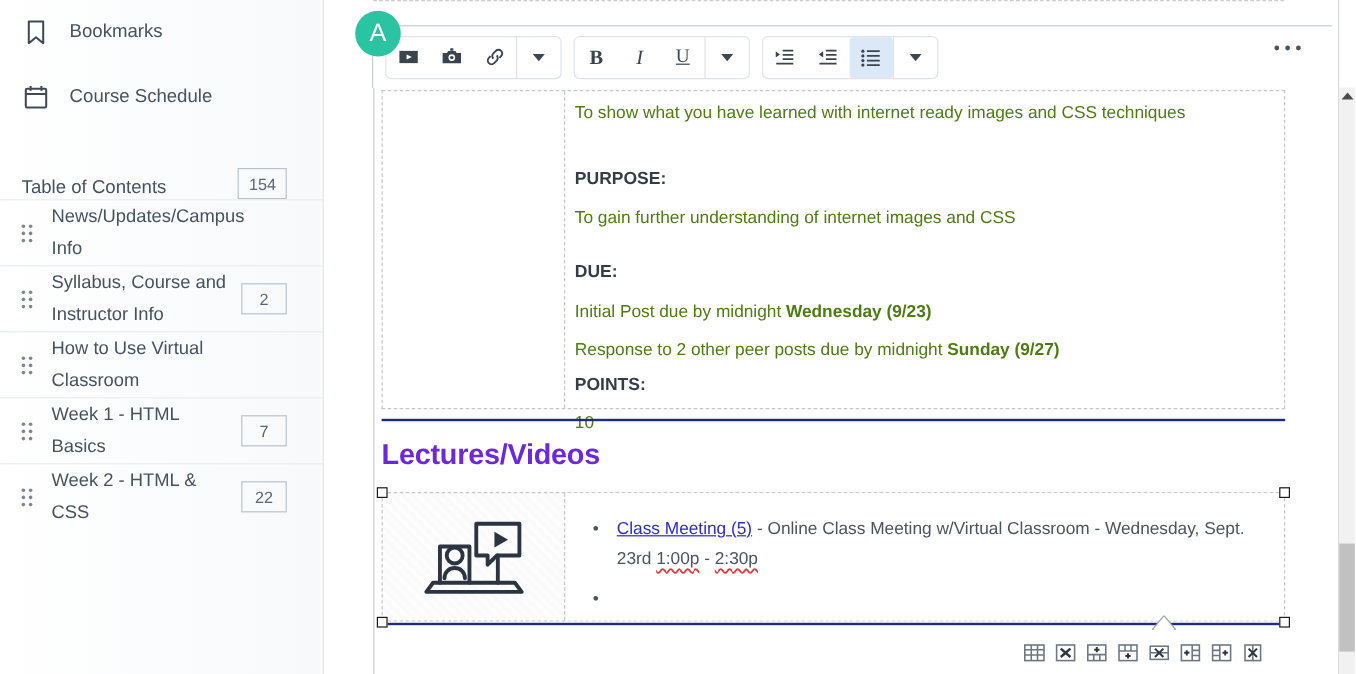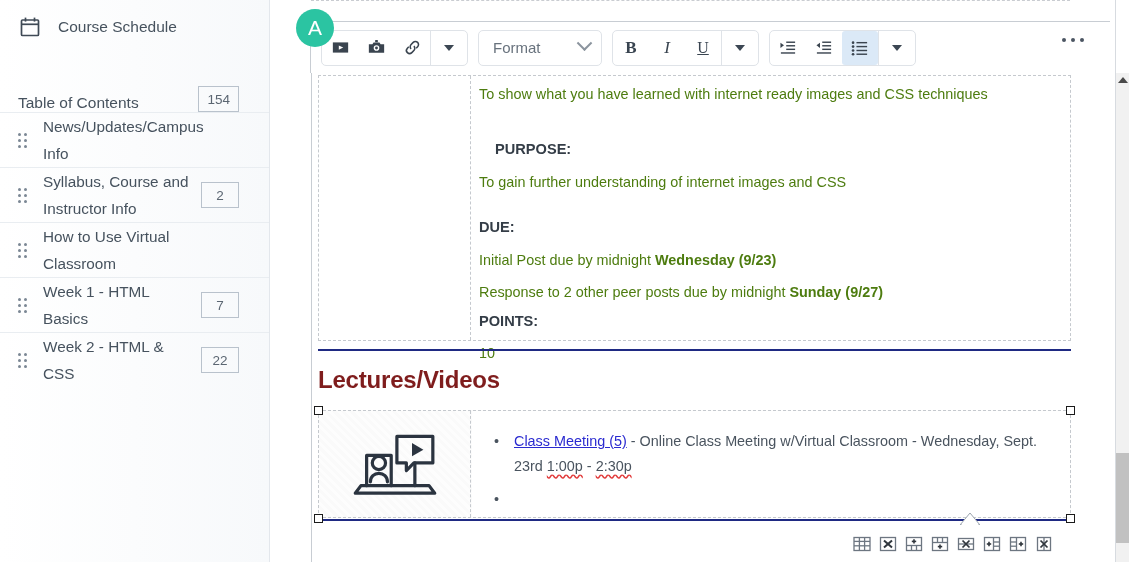--- a/index.html
+++ b/index.html
@@ -127,21 +127,21 @@
   #block1 .cell {
     position: absolute; left: 0; top: 0; width: 152px; height: 100%;
     border-right: 1px dashed #c5c9ce;
   }
   #block1 .body { position: absolute; left: 160px; top: 0; right: 0; }
   .p { color: #4d7c0f; font-size: 14.4px; line-height: 1.45; }
   .p.b { font-weight: bold; color: #343d47; font-size: 14.6px; }
   .rule { border-top: 2px solid #1f2a83; }
 
   h2.sec {
-    font-size: 24px; font-weight: bold; color: #7f1d1d;
+    font-size: 24px; font-weight: bold; color: #6d28d9;
     margin: 0; letter-spacing: -0.2px;
   }
   #block2 {
     position: absolute; left: 6px; top: 337px; right: 16px; height: 108px;
     border: 1px dashed #c5c9ce;
     background: repeating-linear-gradient(45deg, #fafafa 0 3px, #fdfdfd 3px 6px);
   }
   #block2 .cell1 {
     position: absolute; left: 0; top: 0; width: 152px; height: 100%;
     border-right: 1px dashed #c5c9ce;
@@ -191,20 +191,28 @@
     position: absolute; right: 14px; top: 0; bottom: 0; width: 1px; background: #d7dbe0;
   }
 </style>
 </head>
 <body>
 
 <div id="app">
 
   <div id="sidebar">
 
+    <div class="nav-link">
+      <span class="ico">
+        <svg viewBox="0 0 24 24" width="24" height="24" fill="none" stroke="#3f4a56" stroke-width="1.7" stroke-linejoin="round">
+          <path d="M6 3h12v18l-6-5-6 5z"></path>
+        </svg>
+      </span>
+      <span class="lbl">Bookmarks</span>
+    </div>
 
     <div class="nav-link">
       <span class="ico">
         <svg viewBox="0 0 24 24" width="24" height="24" fill="none" stroke="#3f4a56" stroke-width="1.7" stroke-linejoin="round">
           <rect x="3.5" y="5" width="17" height="15.5" rx="1"></rect>
           <line x1="3.5" y1="9.3" x2="20.5" y2="9.3"></line>
           <line x1="7.5" y1="2.6" x2="7.5" y2="6.6"></line>
           <line x1="16.5" y1="2.6" x2="16.5" y2="6.6"></line>
         </svg>
       </span>
@@ -309,24 +317,20 @@
             <path d="M12.6 9.4a3.6 3.6 0 0 1 0 5.1l-2.4 2.4a3.6 3.6 0 0 1-5.1-5.1l1.6-1.6"></path>
             <path d="M9.4 12.6a3.6 3.6 0 0 1 0-5.1l2.4-2.4a3.6 3.6 0 1 1 5.1 5.1l-1.6 1.6"></path>
           </svg>
         </span>
         <span class="tsep"></span>
         <span class="tbtn">
           <span class="caret"></span>
         </span>
       </div>
 
-      <div class="format-box">
-        <span>Format</span>
-        <span class="chev"></span>
-      </div>
 
       <div class="tgroup">
         <span class="tbtn" style="font-weight:bold;font-size:17px;font-family:'Liberation Serif',serif;">B</span>
         <span class="tbtn" style="font-style:italic;font-size:17px;font-family:'Liberation Serif',serif;">I</span>
         <span class="tbtn" style="text-decoration:underline;font-size:16px;font-family:'Liberation Serif',serif;">U</span>
         <span class="tsep"></span>
         <span class="tbtn">
           <span class="caret"></span>
         </span>
       </div>
@@ -379,21 +383,21 @@
     <div id="badge-a" style="background: rgb(43, 196, 162);">
       <span>A</span>
     </div>
 
     <div id="canvas">
 
       <div id="block1">
         <div class="cell"></div>
         <div class="body">
           <div class="p" style="margin-top:8px;">To show what you have learned with internet ready images and CSS techniques</div>
-          <div class="p b" style="margin-top:34px;margin-left:16px;">PURPOSE:</div>
+          <div class="p b" style="margin-top:34px;">PURPOSE:</div>
           <div class="p" style="margin-top:12px;">To gain further understanding of internet images and CSS</div>
           <div class="p b" style="margin-top:24px;">DUE:</div>
           <div class="p" style="margin-top:12px;"><span>Initial Post due by midnight </span><b>Wednesday (9/23)</b></div>
           <div class="p" style="margin-top:11px;"><span>Response to 2 other peer posts due by midnight </span><b>Sunday (9/27)</b></div>
           <div class="p b" style="margin-top:8px;">POINTS:</div>
           <div class="p" style="margin-top:11px;">10</div>
         </div>
       </div>
 
       <div class="rule" style="position:absolute;left:6px;top:276px;right:16px;"></div>

